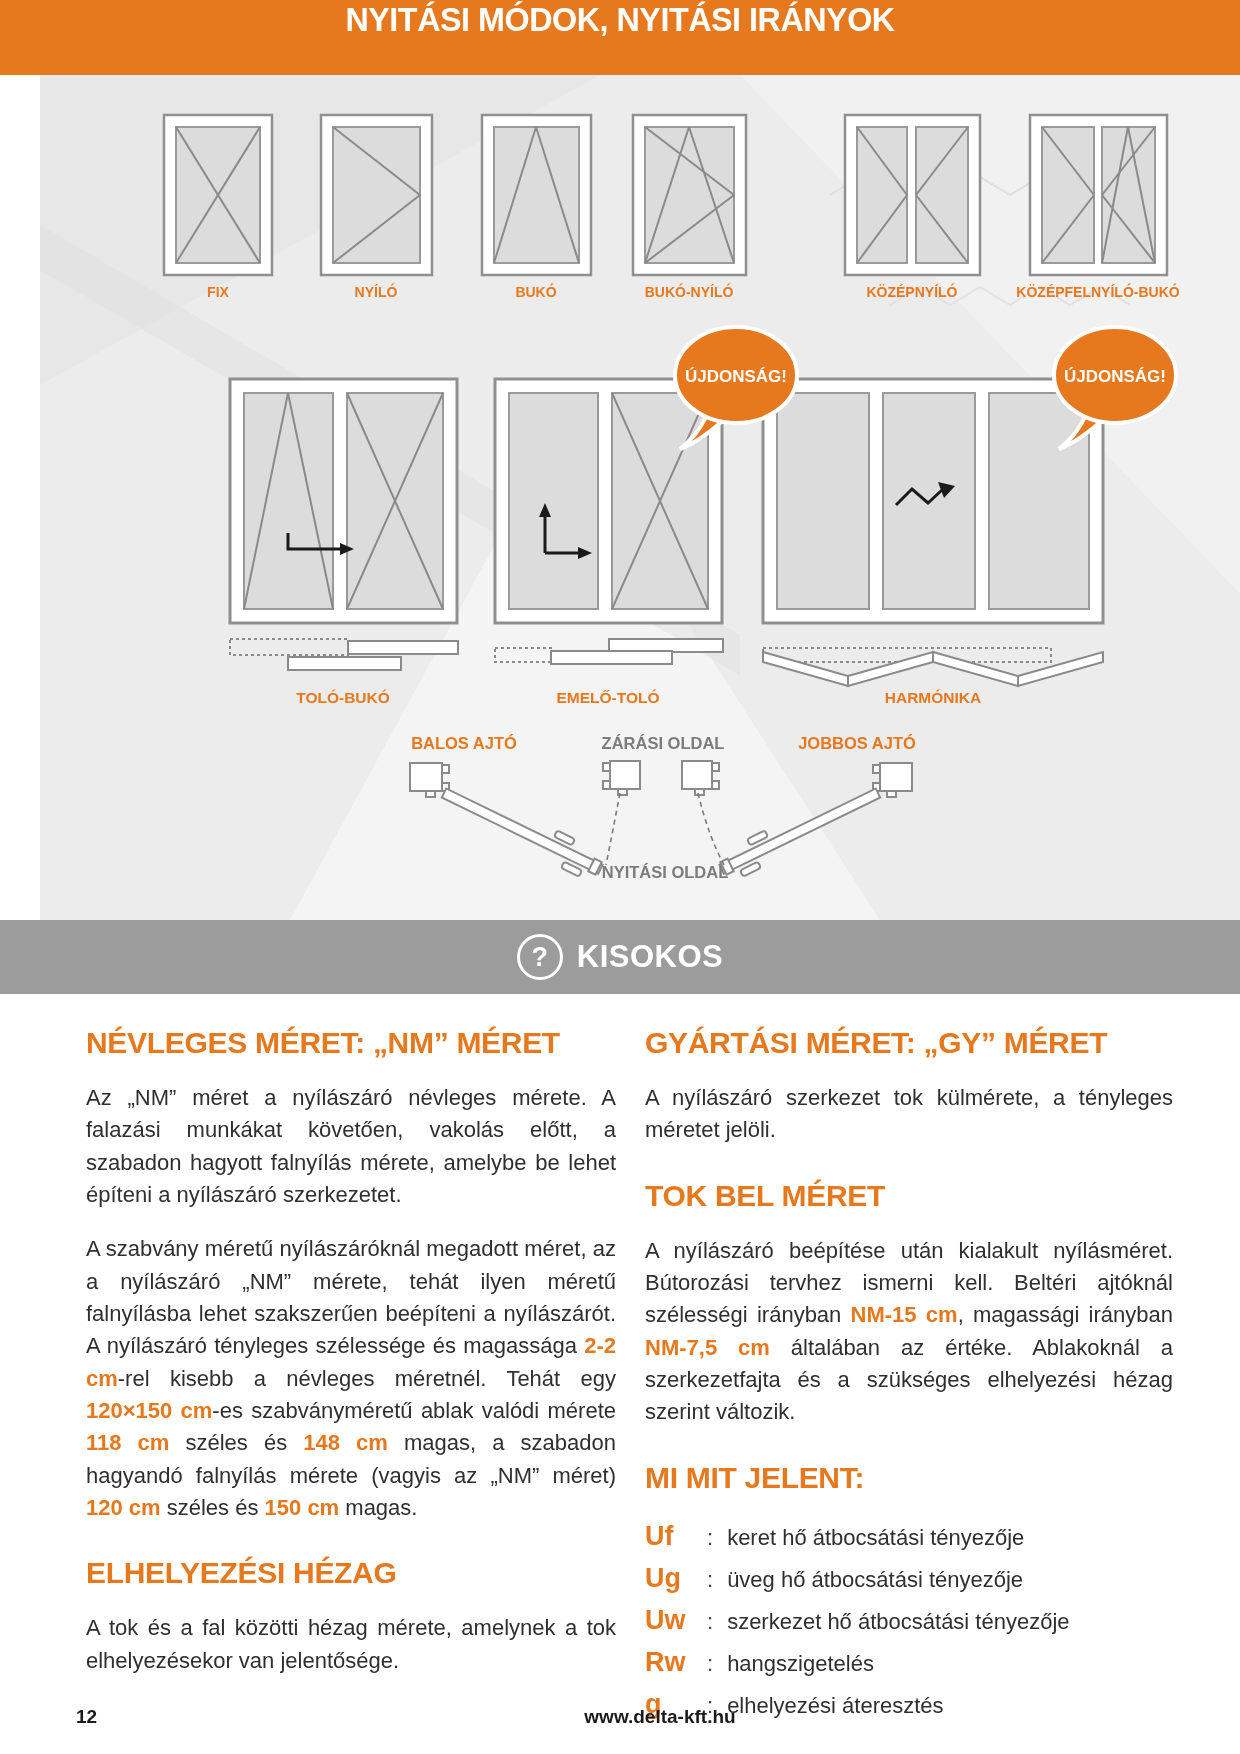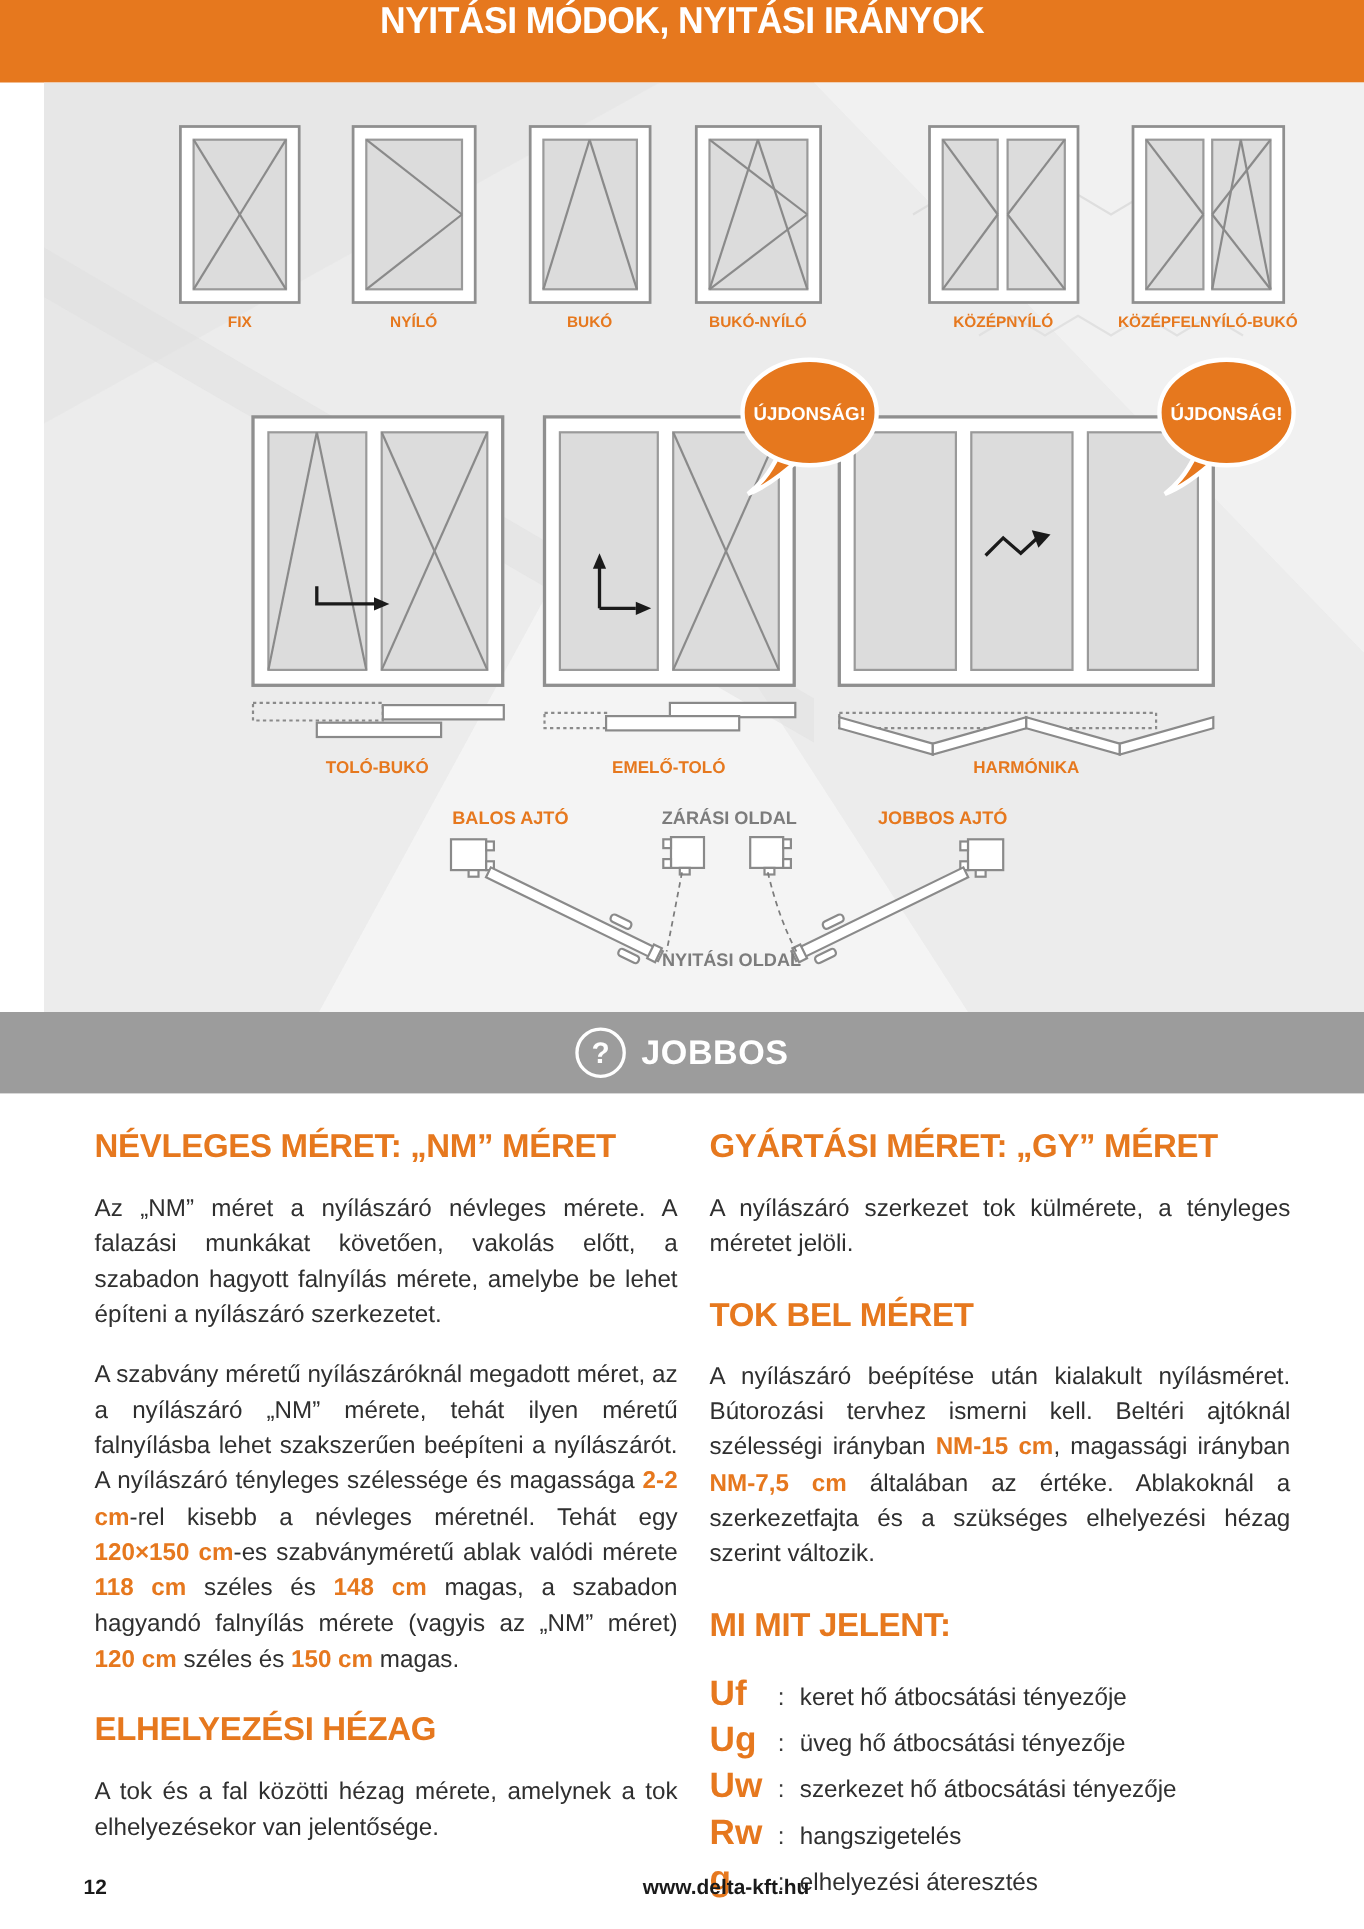--- a/index.html
+++ b/index.html
@@ -38,21 +38,21 @@
            display:flex;align-items:center;justify-content:center;font-size:27px;font-weight:bold;}
   #kisokos .ktitle{color:#fff;font-weight:bold;font-size:31px;letter-spacing:.5px;}
   
   .col{position:absolute;top:994px;width:530px;color:var(--text);}
   #col-left{left:86px;} #col-right{left:645px;width:528px;}
   .col h2{color:var(--orange);font-size:30px;font-weight:bold;margin:32px 0 0 0;letter-spacing:-.3px;white-space:nowrap;}
   .col p{font-size:22px;line-height:1.47;margin:22px 0 0 0;text-align:justify;}
   .hl{color:var(--orange);font-weight:bold;}
   .defs{margin-top:26px;}
   .def-row{display:flex;align-items:baseline;min-height:42px;}
-  .def-term{color:var(--orange);font-weight:bold;font-size:32px;width:62px;flex:0 0 62px;}
+  .def-term{color:var(--orange);font-weight:bold;font-size:27px;width:62px;flex:0 0 62px;}
   .def-colon{font-size:22px;margin-right:14px;color:#3a3a3a;}
   .def-desc{font-size:22px;}
   
   #page-num{position:absolute;left:76px;top:1706px;font-size:19px;font-weight:bold;color:#1a1a1a;}
   #footer-url{position:absolute;left:0;top:1706px;width:1240px;text-align:center;
               font-size:19px;font-weight:bold;color:#1a1a1a;padding-left:40px;}
 </style>
 </head>
 <body>
 
@@ -236,21 +236,21 @@
       <rect class="leaf" x="164" y="-7" width="8" height="14"></rect>
     </g>
     <path class="arc" d="M580,718 Q572,760 566,790"></path>
     <path class="arc" d="M658,718 Q668,760 684,790"></path>
     <text class="lbl-g dr" x="625" y="803" text-anchor="middle">NYITÁSI OLDAL</text>
   </svg>
   </div>
 
   <div id="kisokos">
     <div class="qmark">?</div>
-    <div class="ktitle">JOBBOS</div>
+    <div class="ktitle">KISOKOS</div>
   </div>
 
   <div class="col" id="col-left">
     <h2>NÉVLEGES MÉRET: „NM” MÉRET</h2>
     <p>Az „NM” méret a nyílászáró névleges mérete. A falazási munkákat követően, vakolás előtt, a szabadon hagyott falnyílás mérete, amelybe be lehet építeni a nyílászáró szerkezetet.</p>
     <p><span>A szabvány méretű nyílászáróknál megadott méret, az a nyílászáró „NM” mérete, tehát ilyen méretű falnyílásba lehet szakszerűen beépíteni a nyílászárót. A nyílászáró tényleges szélessége és magassága </span><span class="hl">2-2 cm</span><span>-rel kisebb a névleges méretnél. Tehát egy </span><span class="hl">120×150 cm</span><span>-es szabványméretű ablak valódi mérete </span><span class="hl">118 cm</span><span> széles és </span><span class="hl">148 cm</span><span> magas, a szabadon hagyandó falnyílás mérete (vagyis az „NM” méret) </span><span class="hl">120 cm</span><span> széles és </span><span class="hl">150 cm</span><span> magas.</span></p>
     <h2>ELHELYEZÉSI HÉZAG</h2>
     <p>A tok és a fal közötti hézag mérete, amelynek a tok elhelyezésekor van jelentősége.</p>
   </div>
 

